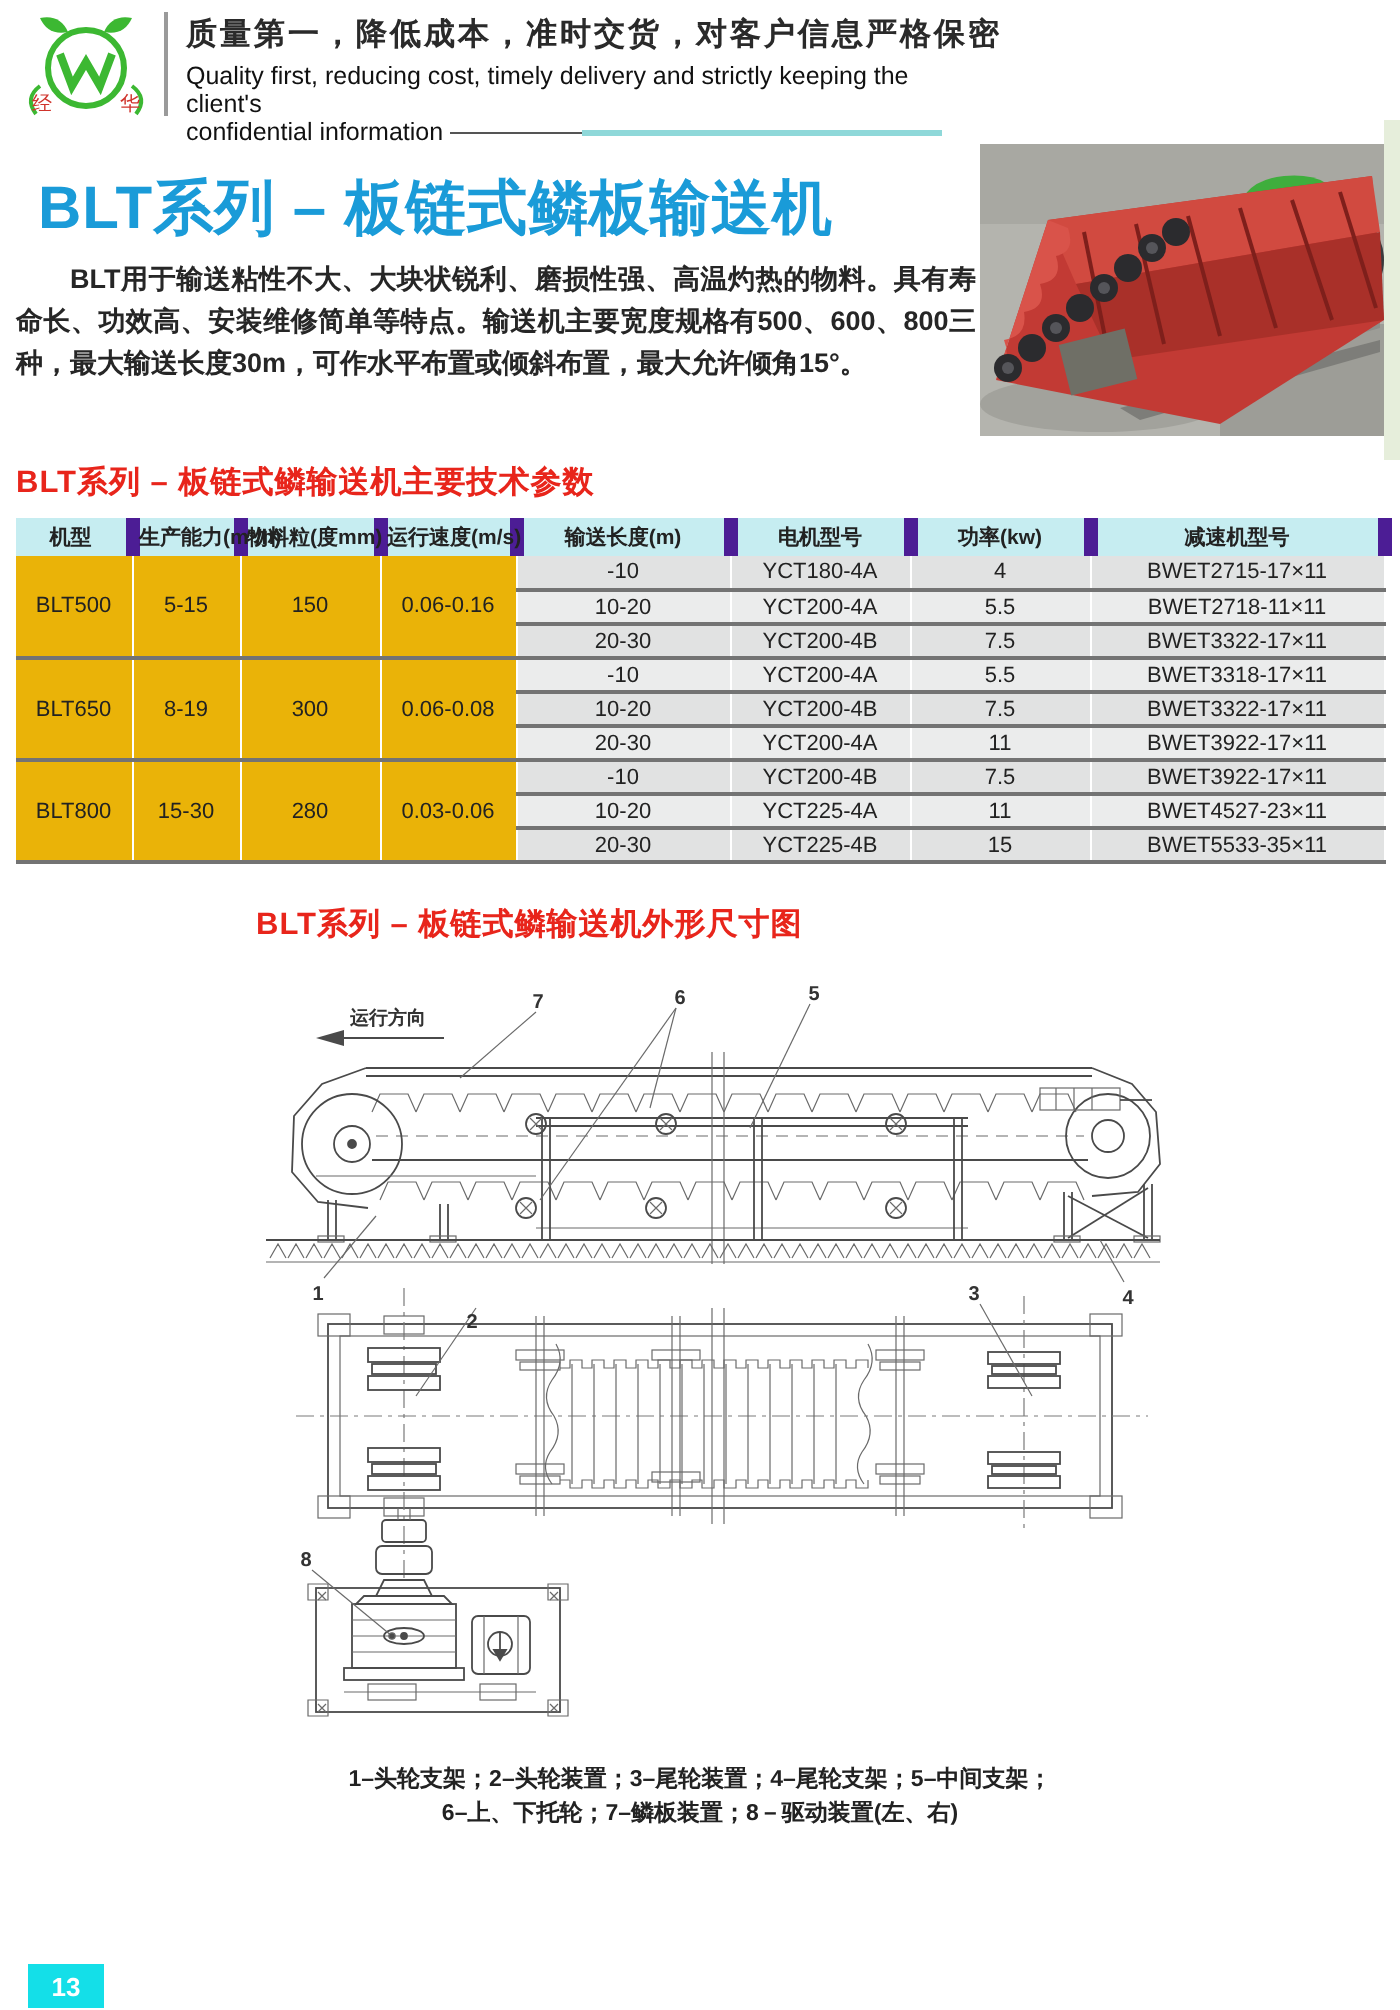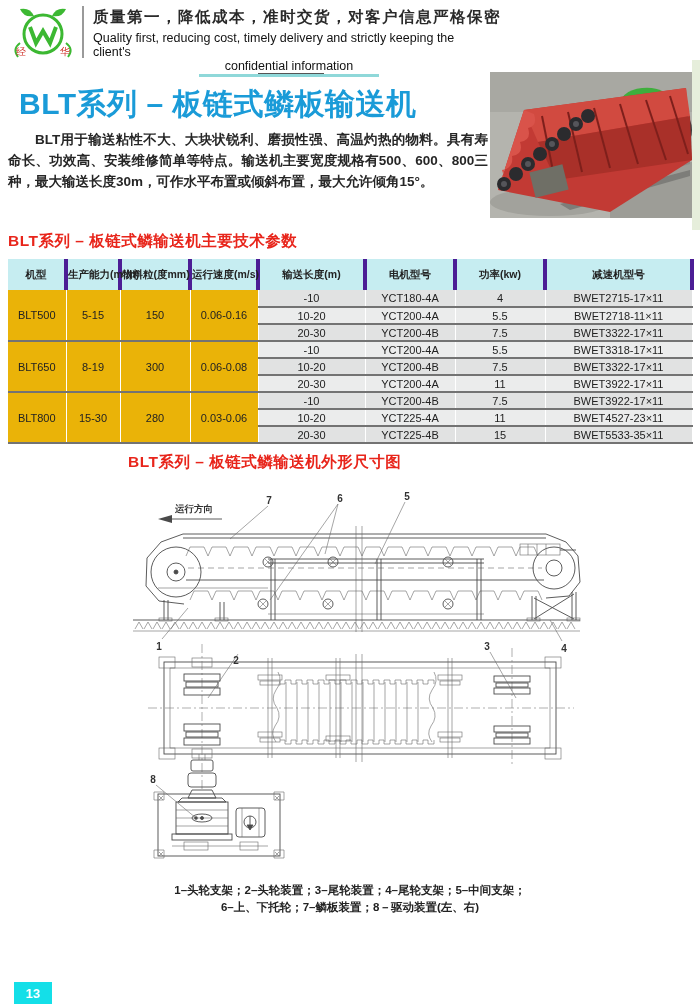--- a/index.html
+++ b/index.html
@@ -9,43 +9,43 @@
     font-family:"Liberation Sans","DejaVu Sans",sans-serif; color:#1f1f1f;
   }
   .page { position:absolute; left:0; top:0; width:700px; height:1005px; background:#fff; }
 
   
   .header { position:absolute; left:8px; top:3px; display:flex; align-items:flex-start; }
   .logo-box { width:70px; height:60px; flex:0 0 auto; }
   .header-divider { width:2px; height:52px; background:#9a9a9a; margin:3px 9px 0 4px; }
   .slogan-cn { font-size:15.5px; font-weight:bold; color:#2a2a2a; letter-spacing:1.5px; margin-top:4px; }
   .slogan-en { font-size:12.5px; color:#111; line-height:14px; margin-top:3px; width:392px; }
-  .en-line2-wrap { display:flex; align-items:center;flex-direction:column; }
+  .en-line2-wrap { display:flex; align-items:center; }
   .rule-dark { width:66px; height:1px; background:#555; margin-left:3px; }
   .rule-teal { width:180px; height:3px; background:#8fd8d9; }
 
   
   .page-title { position:absolute; left:5px; top:84px; font-size:30px; font-weight:bold; color:#1a9bd8; letter-spacing:0.5px;margin-left:14px; }
   .intro-par { position:absolute; left:8px; top:129px; width:480px; font-size:13.5px; font-weight:bold; line-height:21px; color:#262626; text-indent:2em; text-align:justify; }
 
   
   .photo { position:absolute; left:490px; top:72px; width:202px; height:146px; overflow:hidden; }
   .edge-strip { position:absolute; left:692px; top:60px; width:8px; height:170px; background:#e6eedb; }
 
   
   .sec-title { position:absolute; left:8px; font-size:15.5px; font-weight:bold; color:#e8251b; letter-spacing:0.5px; }
   .sec-title.params { top:231px; }
   .sec-title.drawing { top:452px; }
 
   
   .spec-table { position:absolute; left:8px; top:259px; width:684px; border-collapse:collapse; table-layout:fixed; background:#fff; }
   .spec-table th {
     background:#c6edf1; font-size:10.5px; font-weight:bold; color:#222;
-    height:31px; white-space:nowrap; text-align:center; overflow:visible;
-    border-right:4px solid #4c1d95;
+    height:19px; white-space:nowrap; text-align:center; overflow:visible;
+    border-right:7px solid #4c1d95;
   }
   .spec-table td {
     font-size:11px; color:#222; height:17px; text-align:center; white-space:nowrap;
     border-right:1px solid #fff; border-bottom:2px solid #737373;
   }
   .spec-table td.shade-a { background:#e1e2e2; }
   .spec-table td.shade-b { background:#ebecec; }
   .spec-table td.merged { background:#eab308; }
   .spec-table tr.group-sep td { border-top:2px solid #fff; }
 

